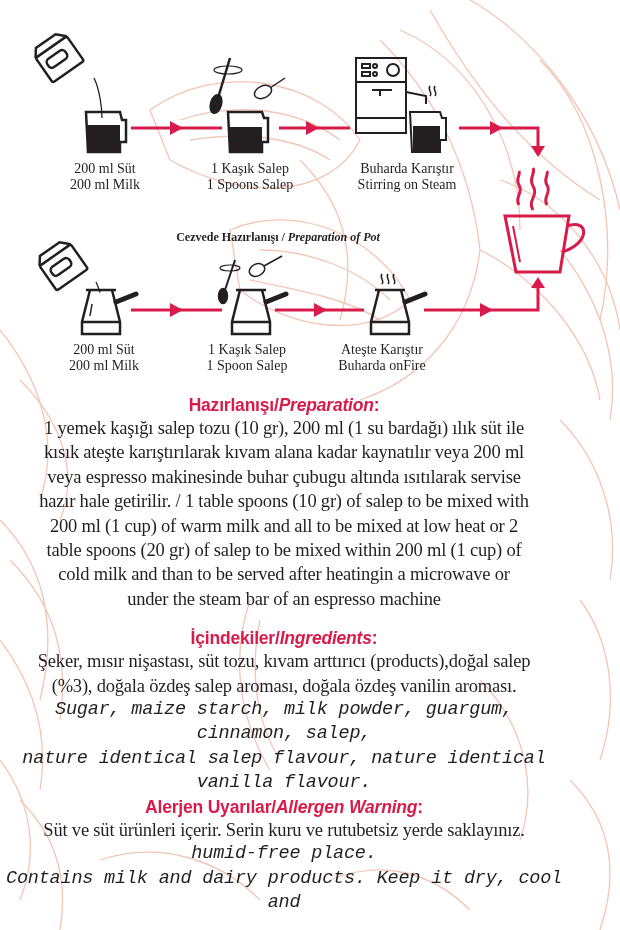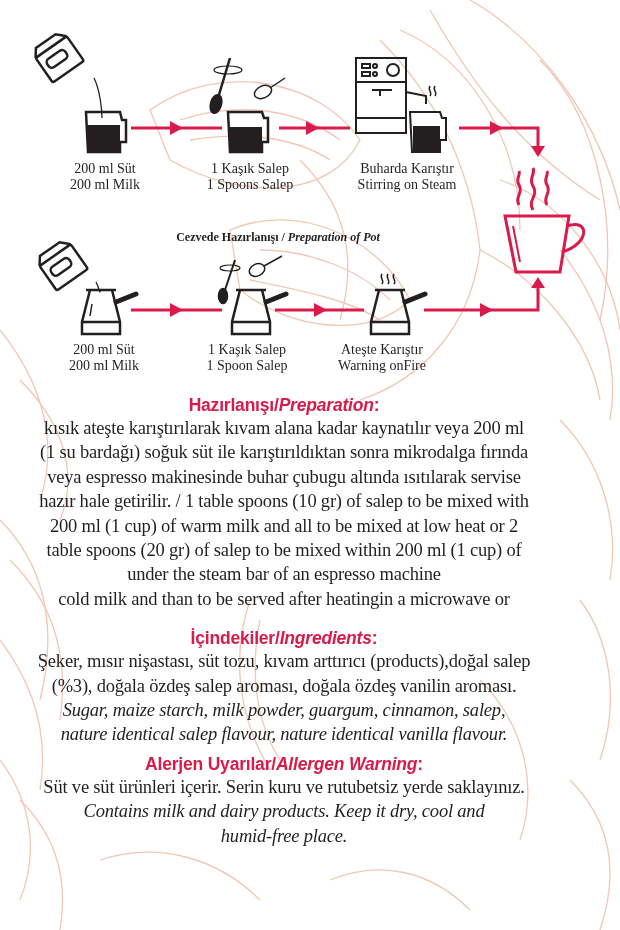--- a/index.html
+++ b/index.html
@@ -6,21 +6,21 @@
   body{width:620px;height:930px;position:relative;overflow:hidden;background:#ffffff;font-family:"Liberation Serif","DejaVu Serif",serif;color:#231f20;}
   .bg{position:absolute;left:0;top:0;width:620px;height:930px;z-index:0;}
   .layer{position:absolute;left:0;top:0;width:620px;height:930px;z-index:1;}
   .cap{position:absolute;text-align:center;font-size:14px;line-height:16px;color:#231f20;white-space:nowrap;transform:translateX(-50%);}
   .subtitle{position:absolute;left:278px;top:230px;transform:translateX(-50%);font-size:12px;font-weight:bold;white-space:nowrap;}
   .subtitle i{font-style:italic;}
   .text{position:absolute;left:0;width:568px;top:394px;text-align:center;z-index:2;}
   .h{color:#d81b4a;font-weight:bold;font-size:17.5px;line-height:22px;font-family:"Liberation Sans","DejaVu Sans",sans-serif;letter-spacing:-0.2px;}
   .h i{font-style:italic;}
   .p{font-size:18.5px;line-height:24.4px;letter-spacing:-0.2px;margin:0 6px;}
-  .it{font-style:italic;}
+  .it{font-style:italic;font-family:Liberation Mono, monospace;}
 </style>
 </head>
 <body>
 
 <svg class="bg" viewBox="0 0 620 930" fill="none" stroke="#f2c6b4" stroke-width="1.3">
   <path d="M470 0 C540 40 600 120 620 210"></path>
   <path d="M430 10 C470 80 520 150 600 200"></path>
   <path d="M380 40 C430 90 470 160 480 250 C470 330 420 380 360 400"></path>
   <path d="M400 30 C470 60 520 140 520 230"></path>
   <path d="M540 60 C600 120 620 230 600 320"></path>
@@ -174,43 +174,43 @@
 <div class="cap" style="left:104px;top:342px;">
   <div>200 ml Süt</div>
   <div>200 ml Milk</div>
 </div>
 <div class="cap" style="left:247px;top:342px;">
   <div>1 Kaşık Salep</div>
   <div>1 Spoon Salep</div>
 </div>
 <div class="cap" style="left:382px;top:342px;">
   <div>Ateşte Karıştır</div>
-  <div>Warning onFire</div>
+  <div>Buharda onFire</div>
 </div>
 
 <div class="text">
   <div class="h"><span>Hazırlanışı/</span><i>Preparation</i><span>:</span></div>
   <div class="p">
+    <div>1 yemek kaşığı salep tozu (10 gr), 200 ml (1 su bardağı) ılık süt ile</div>
     <div>kısık ateşte karıştırılarak kıvam alana kadar kaynatılır  veya 200 ml</div>
-    <div>(1 su bardağı) soğuk süt ile karıştırıldıktan sonra mikrodalga fırında</div>
     <div>veya espresso makinesinde buhar çubugu altında ısıtılarak servise</div>
     <div>hazır hale getirilir. / 1 table spoons (10 gr) of salep to be mixed with</div>
     <div>200 ml (1 cup) of warm milk and all to be mixed at low heat or 2</div>
     <div>table spoons (20 gr) of salep to be mixed within 200 ml (1 cup) of</div>
+    <div>cold milk and than to be served after heatingin a microwave or</div>
     <div>under the steam bar of an espresso machine</div>
-    <div>cold milk and than to be served after heatingin a microwave or</div>
   </div>
 
   <div class="h" style="margin-top:16px;"><span>İçindekiler/</span><i>Ingredients</i><span>:</span></div>
   <div class="p">
     <div>Şeker, mısır nişastası, süt tozu, kıvam arttırıcı (products),doğal salep</div>
     <div>(%3), doğala özdeş salep aroması, doğala özdeş vanilin aroması.</div>
     <div class="it">Sugar, maize starch, milk powder, guargum, cinnamon, salep,</div>
     <div class="it">nature identical salep flavour, nature identical vanilla flavour.</div>
   </div>
 
-  <div class="h" style="margin-top:6px;"><span>Alerjen Uyarılar/</span><i>Allergen Warning</i><span>:</span></div>
+  <div class="h" style="margin-top:0;"><span>Alerjen Uyarılar/</span><i>Allergen Warning</i><span>:</span></div>
   <div class="p">
     <div>Süt ve süt ürünleri içerir. Serin kuru ve rutubetsiz yerde saklayınız.</div>
+    <div class="it">humid-free place.</div>
     <div class="it">Contains milk and dairy products. Keep it dry, cool and</div>
-    <div class="it">humid-free place.</div>
   </div>
 </div>
 
 </body></html>

